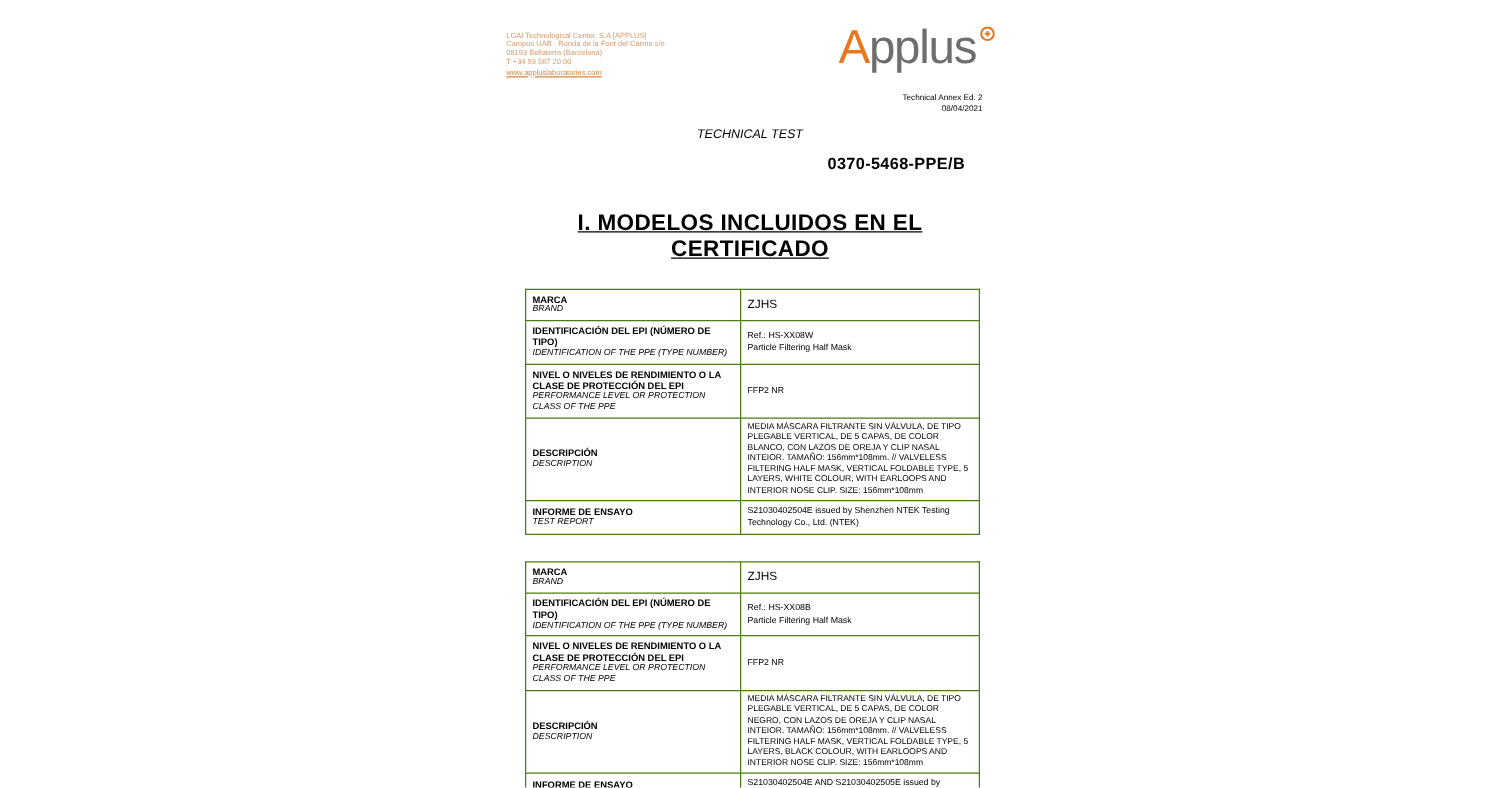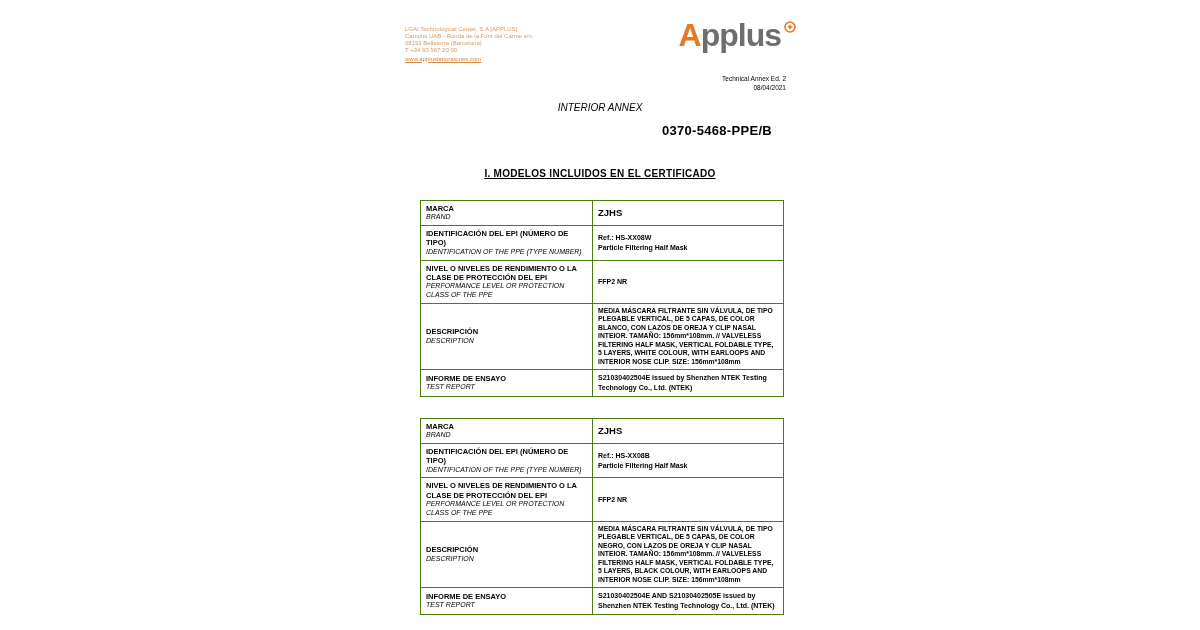--- a/index.html
+++ b/index.html
@@ -4,43 +4,43 @@
 <style>
   * { margin:0; padding:0; box-sizing:border-box; }
   html,body { width:1200px; height:630px; background:#ffffff; overflow:hidden;
     font-family:"Liberation Sans","DejaVu Sans",sans-serif; color:#000; }
   .doc { position:relative; width:392px; height:630px; margin:0 auto; }
 
   
   .header-row { display:flex; justify-content:space-between; align-items:flex-start; padding-top:26px; }
   .address { font-size:6px; line-height:1.15; color:#d49a6a; margin-left:1px; }
   .address .website { color:#d4873f; text-decoration:underline; display:inline-block; margin-top:2px; cursor:pointer; }
-  .logo { position:relative; font-size:32px; font-weight:bold; letter-spacing:-1px;
+  .logo { position:relative; font-size:38px; font-weight:normal; letter-spacing:-1px;
           color:#6e6e6e; margin-top:-8px; padding-right:15px; line-height:1.1; }
   .logo .logo-a { color:#e87722; }
   .logo-symbol { position:absolute; top:3px; right:0; width:12px; height:12px; }
 
   .annex-meta { text-align:right; font-size:6.5px; line-height:1.35; padding-right:10px; margin-top:13px; }
 
   
   .title-block { position:relative; margin-top:9px; height:38px; }
   .title-es { text-align:center; font-weight:bold; font-size:13px; letter-spacing:0.2px; }
   .title-en { text-align:center; font-style:italic; font-size:10px; margin-top:1px; }
   .cert-number { position:absolute; right:24px; top:21px; font-weight:bold; font-size:13px; letter-spacing:0.3px; }
 
-  .section-title { text-align:center; font-weight:bold; font-size:10px; text-decoration:underline; margin-top:28px; letter-spacing:0.3px; }
+  .section-title { text-align:center; font-weight:bold; font-size:18px; text-decoration:underline; margin-top:28px; letter-spacing:0.3px; }
   .section-subtitle { text-align:center; font-style:italic; font-size:8px; margin-top:12px; }
 
   
   table.spec { border-collapse:collapse; margin-left:16px; width:364px; margin-top:21px; table-layout:fixed; }
   table.spec td { border:1px solid #4d7c0f; padding:3px 5px; vertical-align:middle; }
   td.label-cell { width:172px; }
   .lbl-es { font-weight:bold; font-size:7.5px; line-height:1.25; }
   .lbl-en { font-style:italic; font-size:7px; line-height:1.25; }
-  td.value-cell { font-size:7px; line-height:1.4;font-weight:bold; }
+  td.value-cell { font-size:7px; line-height:1.4; }
   td.value-cell .brand-value { font-size:9.5px; }
   td.value-cell.desc { line-height:1.25; font-size:6.8px; }
   .t2 { margin-top:18px; }
 </style>
 </head>
 <body>
 
 <div class="doc">
 
   <div class="header-row">
@@ -59,21 +59,21 @@
       </svg>
     </div>
   </div>
 
   <div class="annex-meta">
     <div>Technical Annex Ed. 2</div>
     <div>08/04/2021</div>
   </div>
 
   <div class="title-block">
-    <div class="title-en">INTERIOR ANNEX</div>
+    <div class="title-en">TECHNICAL TEST</div>
     <div class="cert-number">0370-5468-PPE/B</div>
   </div>
 
   <div class="section-title">I. MODELOS INCLUIDOS EN EL CERTIFICADO</div>
 
   <table class="spec">
     <tbody>
         <tr>
       <td class="label-cell">
         <div class="lbl-es">MARCA</div>

